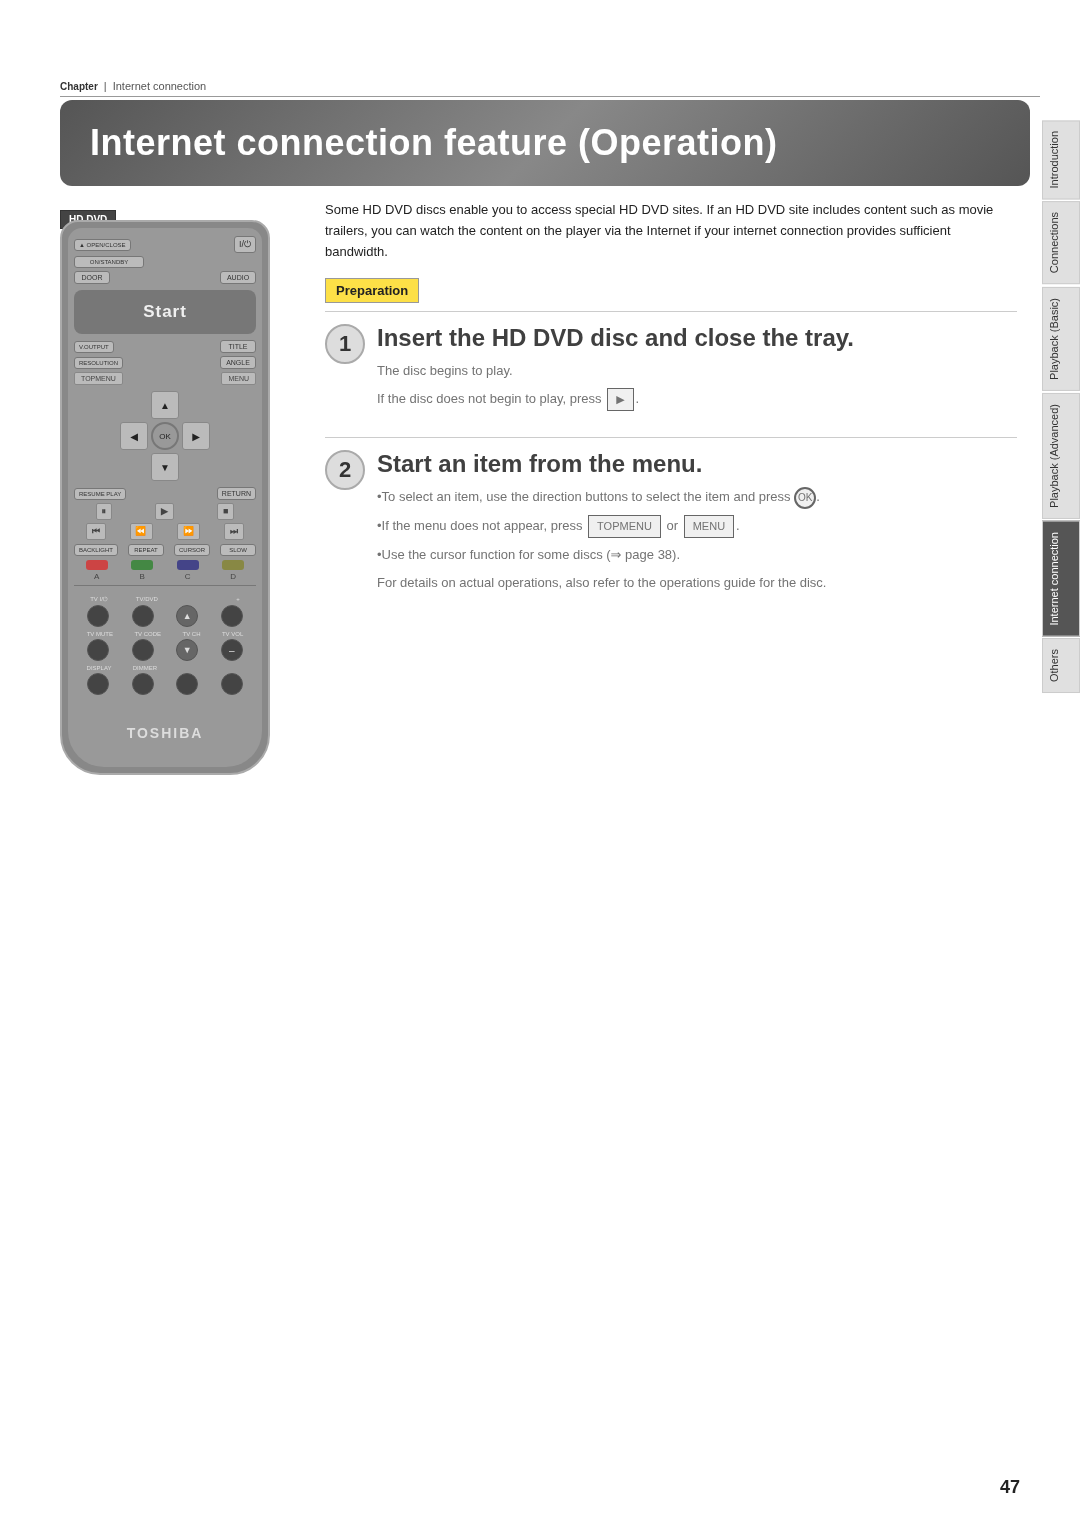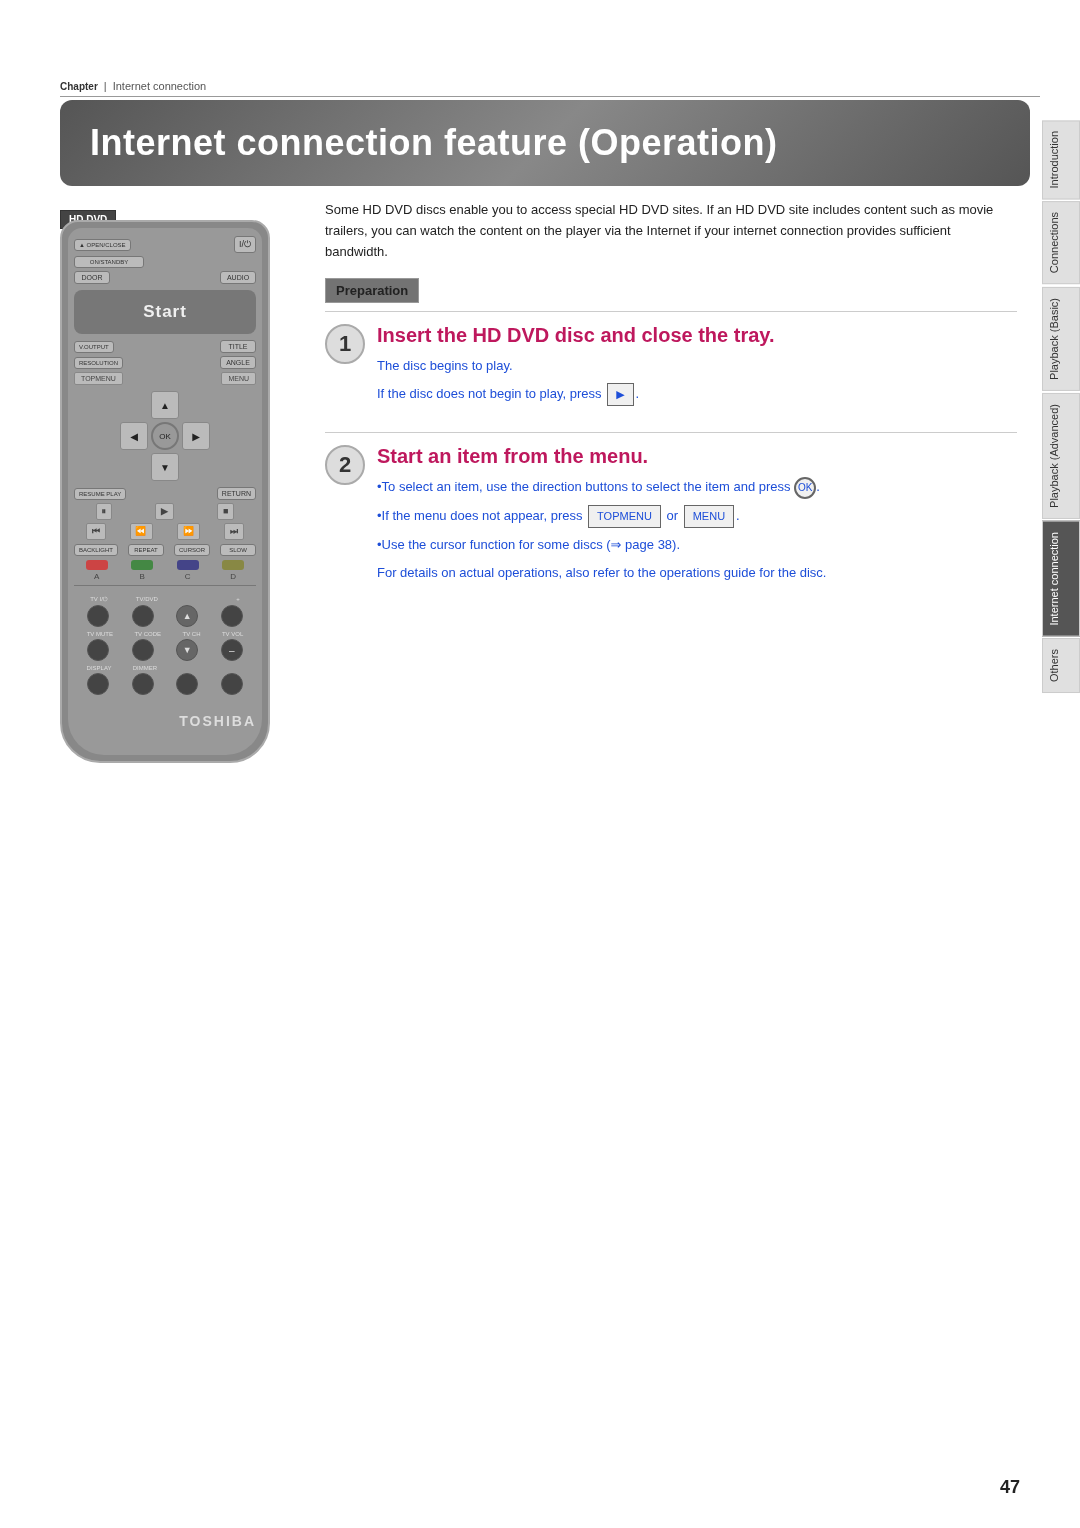--- a/index.html
+++ b/index.html
@@ -134,21 +134,21 @@
     
     .intro-text {
       font-size: 13px;
       line-height: 1.6;
       color: #222;
       margin-bottom: 16px;
     }
 
     
     .preparation-box {
-      background: #737373;
+      background: #fde047;
       border: 1px solid #999;
       padding: 4px 10px;
       display: inline-block;
       font-size: 13px;
       font-weight: bold;
       margin-bottom: 8px;
     }
     .preparation-text {
       font-size: 13px;
       line-height: 1.5;
@@ -175,29 +175,29 @@
       justify-content: center;
       font-size: 22px;
       font-weight: bold;
       color: #333;
       flex-shrink: 0;
     }
     .step-content {
       flex: 1;
     }
     .step-title {
-      font-size: 20px;
-      font-weight: bold;
-      color: #be185d;
+      font-size: 24px;
+      font-weight: bold;
+      color: #404040;
       margin-bottom: 8px;
     }
     .step-body {
       font-size: 13px;
       line-height: 1.7;
-      color: #1d4ed8;
+      color: #737373;
     }
     .step-body p {
       margin-bottom: 6px;
     }
     .press-btn {
       display: inline-block;
       border: 1px solid #666;
       padding: 1px 8px;
       font-size: 11px;
       background: #f0f0f0;
@@ -263,26 +263,26 @@
       border: 1px solid #555;
       display: flex;
       align-items: center;
       justify-content: center;
       font-size: 7px;
       color: #ddd;
     }
     .remote-circle.dark { background: #444; }
     .remote-circle.med { background: #666; }
     .toshiba-logo {
-      text-align: right;
+      text-align: center;
       font-size: 14px;
       font-weight: bold;
       color: #ddd;
       letter-spacing: 2px;
-      margin-top: 8px;
+      margin-top: 20px;
       padding-bottom: 10px;
     }
     .remote-label-row {
       display: flex;
       justify-content: space-around;
       margin-bottom: 2px;
     }
     .remote-label-sm {
       font-size: 6px;
       color: #ddd;

